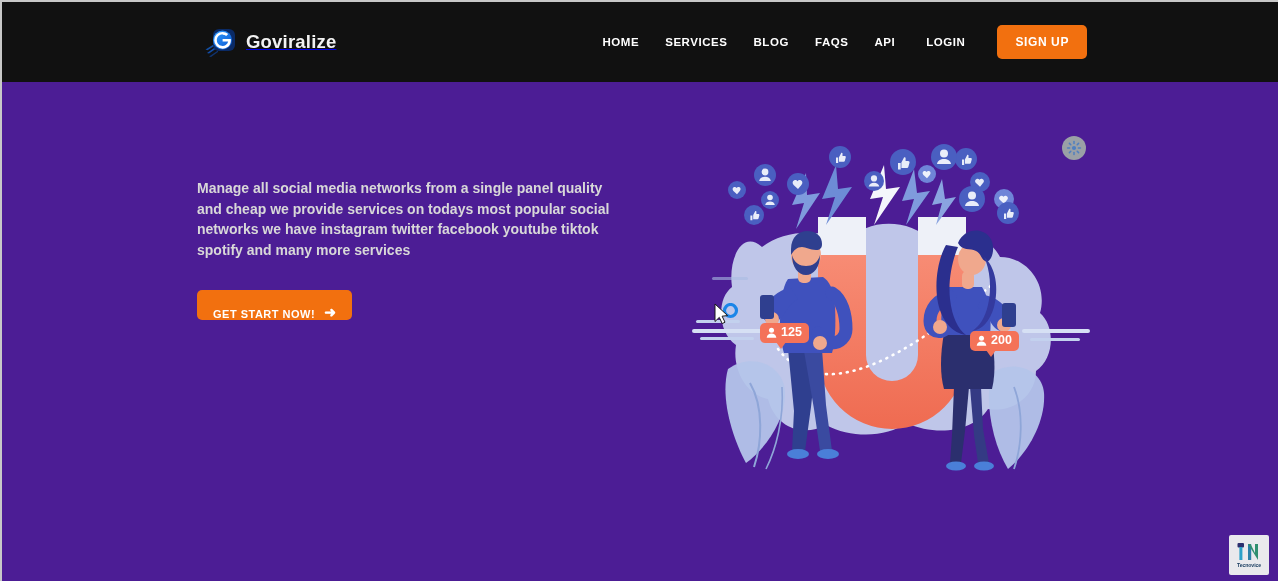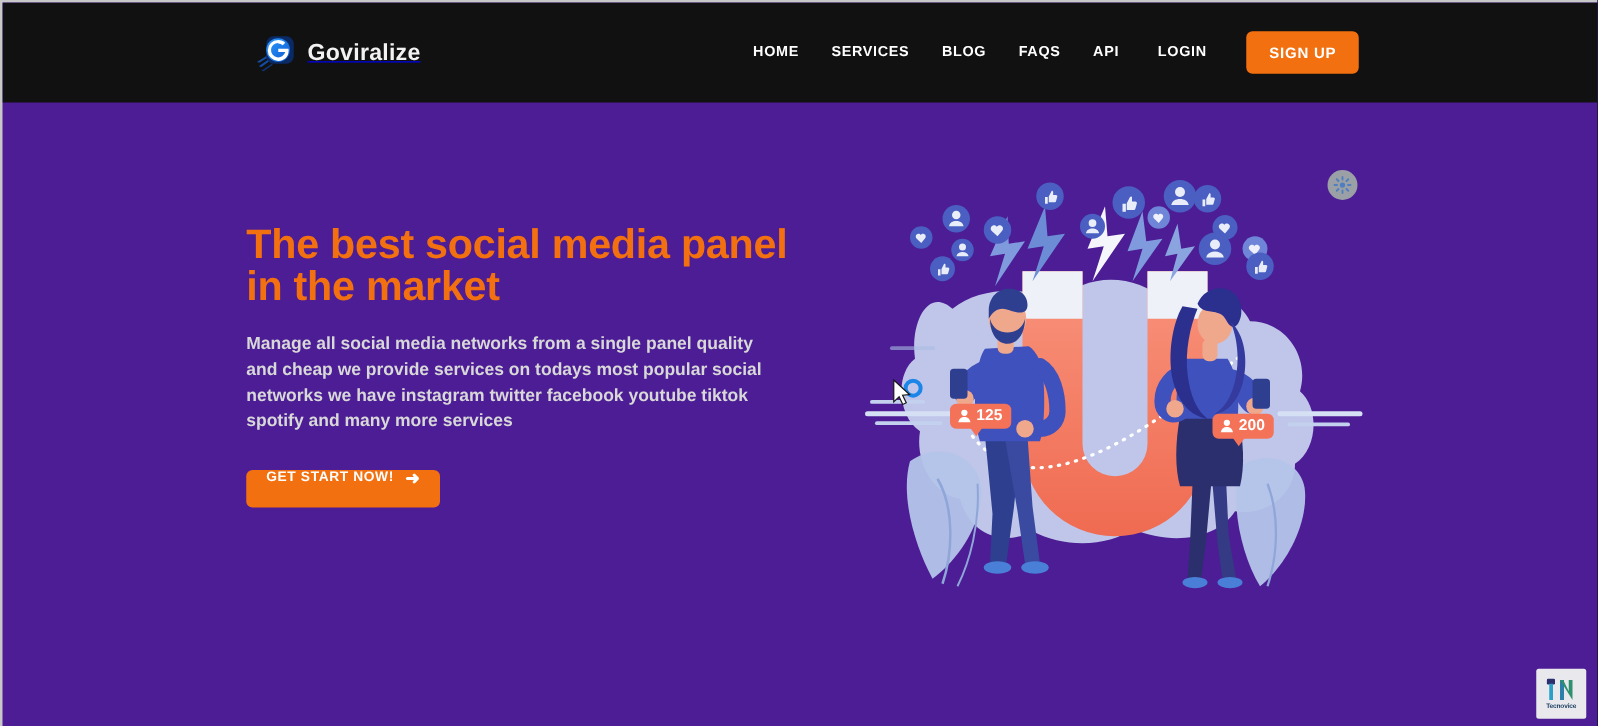--- a/index.html
+++ b/index.html
@@ -122,21 +122,21 @@
     color: #d8d8d8;
     font-size: 14px;
     line-height: 1.48;
     font-weight: 700;
     width: 428px;
   }
 
   .cta-btn {
     margin-top: 29px;
     display: inline-flex;
-    align-items: flex-start;
+    align-items: flex-end;
     gap: 9px;
     background: #f2700f;
     color: #ffffff;
     border: none;
     border-radius: 5px;
     font-family: "Liberation Sans", sans-serif;
     font-size: 11px;
     font-weight: 700;
     letter-spacing: .5px;
     height: 30px;
@@ -266,24 +266,20 @@
       <a class="nav-link" href="#">FAQS</a>
       <a class="nav-link" href="#">API</a>
       <a class="nav-link login" href="#">LOGIN</a>
       <button class="signup-btn">SIGN UP</button>
     </nav>
   </header>
 
   <section class="hero">
 
     <div class="hero-copy">
-      <h1 class="hero-title">
-        <span class="line">The best social media panel</span>
-        <span class="line">in the market</span>
-      </h1>
       <p class="hero-sub">Manage all social media networks from a single panel quality and cheap we provide services on todays most popular social networks we have instagram twitter facebook youtube tiktok spotify and many more services</p>
       <button class="cta-btn">
         <span>GET START NOW!</span>
         <span class="cta-arrow">➜</span>
       </button>
     </div>
 
     <div class="hero-art">
       <svg width="400" height="340" viewBox="0 0 400 340">
         <defs>

